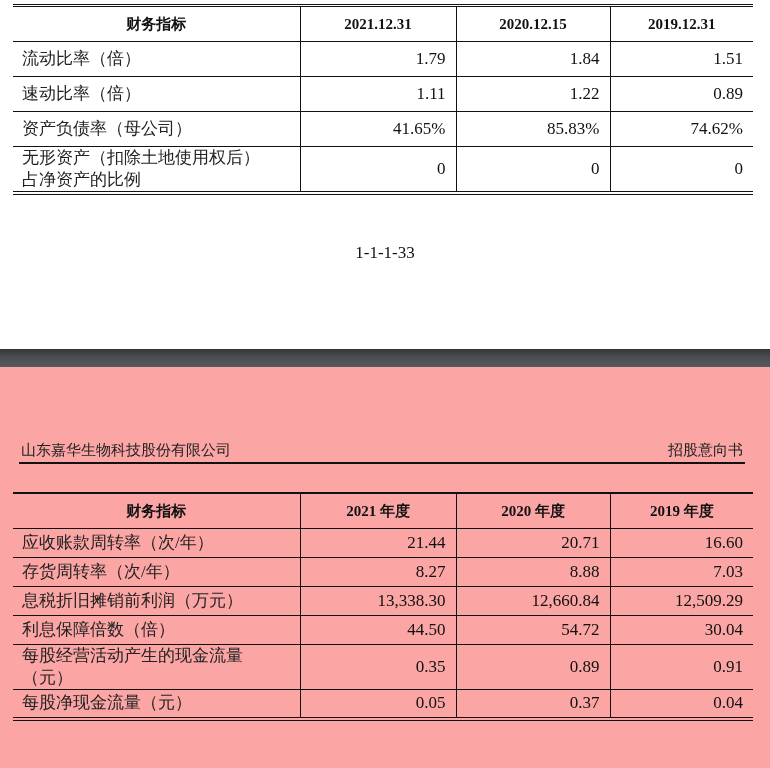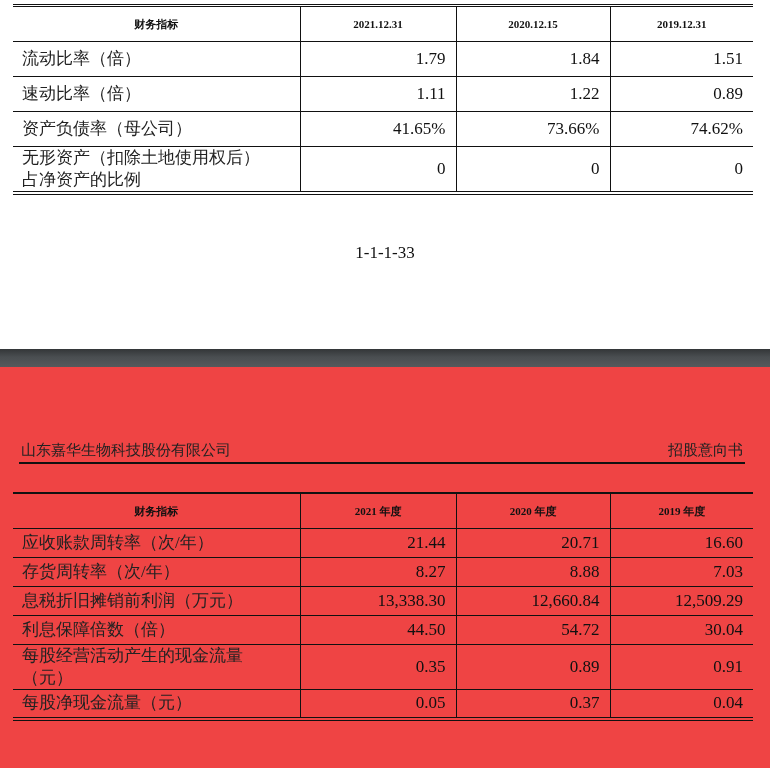--- a/index.html
+++ b/index.html
@@ -7,41 +7,41 @@
       width: 770px; height: 768px; position: relative; overflow: hidden;
       background: #ffffff;
       font-family: "Liberation Serif", "DejaVu Serif", serif;
       color: #111;
     }
     .page-top { position: absolute; left: 0; top: 0; width: 770px; height: 349px; background: #fff; }
     .page-gap {
       position: absolute; left: 0; top: 349px; width: 770px; height: 18px;
       background: linear-gradient(#333638 0%, #4a4e51 45%, #55595c 100%);
     }
-    .page-bottom { position: absolute; left: 0; top: 367px; width: 770px; height: 401px; background: #ef4444; }
+    .page-bottom { position: absolute; left: 0; top: 367px; width: 770px; height: 401px; background: #fca5a5; }
 
     table.fin {
       position: absolute; left: 13px; width: 740px;
       border-collapse: collapse; table-layout: fixed;
       font-size: 17px;
     }
     table.fin col.c0 { width: 287px; }
     table.fin col.c1 { width: 156px; }
     table.fin col.c2 { width: 154px; }
     table.fin col.c3 { width: 143px; }
     table.fin th, table.fin td {
       border-bottom: 1px solid #111;
       border-left: 1px solid #111;
       padding: 0 9px;
       vertical-align: middle;
       line-height: 22px;
     }
     table.fin th:first-child, table.fin td:first-child { border-left: none; }
     table.fin th {
-      font-weight: bold; text-align: center; font-size: 11px;
+      font-weight: bold; text-align: center; font-size: 15px;
     }
     table.fin td.num { text-align: right; padding-right: 10px; }
     table.fin td.label { text-align: left; color: #222; }
 
     #t1 { top: 4px; border-top: 3px double #111; }
     #t1 tr.hdr th { height: 34px; }
     #t1 tr.r { height: 35px; }
     #t1 tr.r.tall { height: 34px; }
     #t1 tr:last-child td { border-bottom: 4px double #111; }
 
@@ -91,21 +91,21 @@
     </tr>
     <tr class="r">
       <td class="label">速动比率（倍）</td>
       <td class="num">1.11</td>
       <td class="num">1.22</td>
       <td class="num">0.89</td>
     </tr>
     <tr class="r">
       <td class="label">资产负债率（母公司）</td>
       <td class="num">41.65%</td>
-      <td class="num">73.66%</td>
+      <td class="num">85.83%</td>
       <td class="num">74.62%</td>
     </tr>
     <tr class="r tall">
       <td class="label">
         <div>无形资产（扣除土地使用权后）</div>
         <div>占净资产的比例</div>
       </td>
       <td class="num">0</td>
       <td class="num">0</td>
       <td class="num">0</td>

